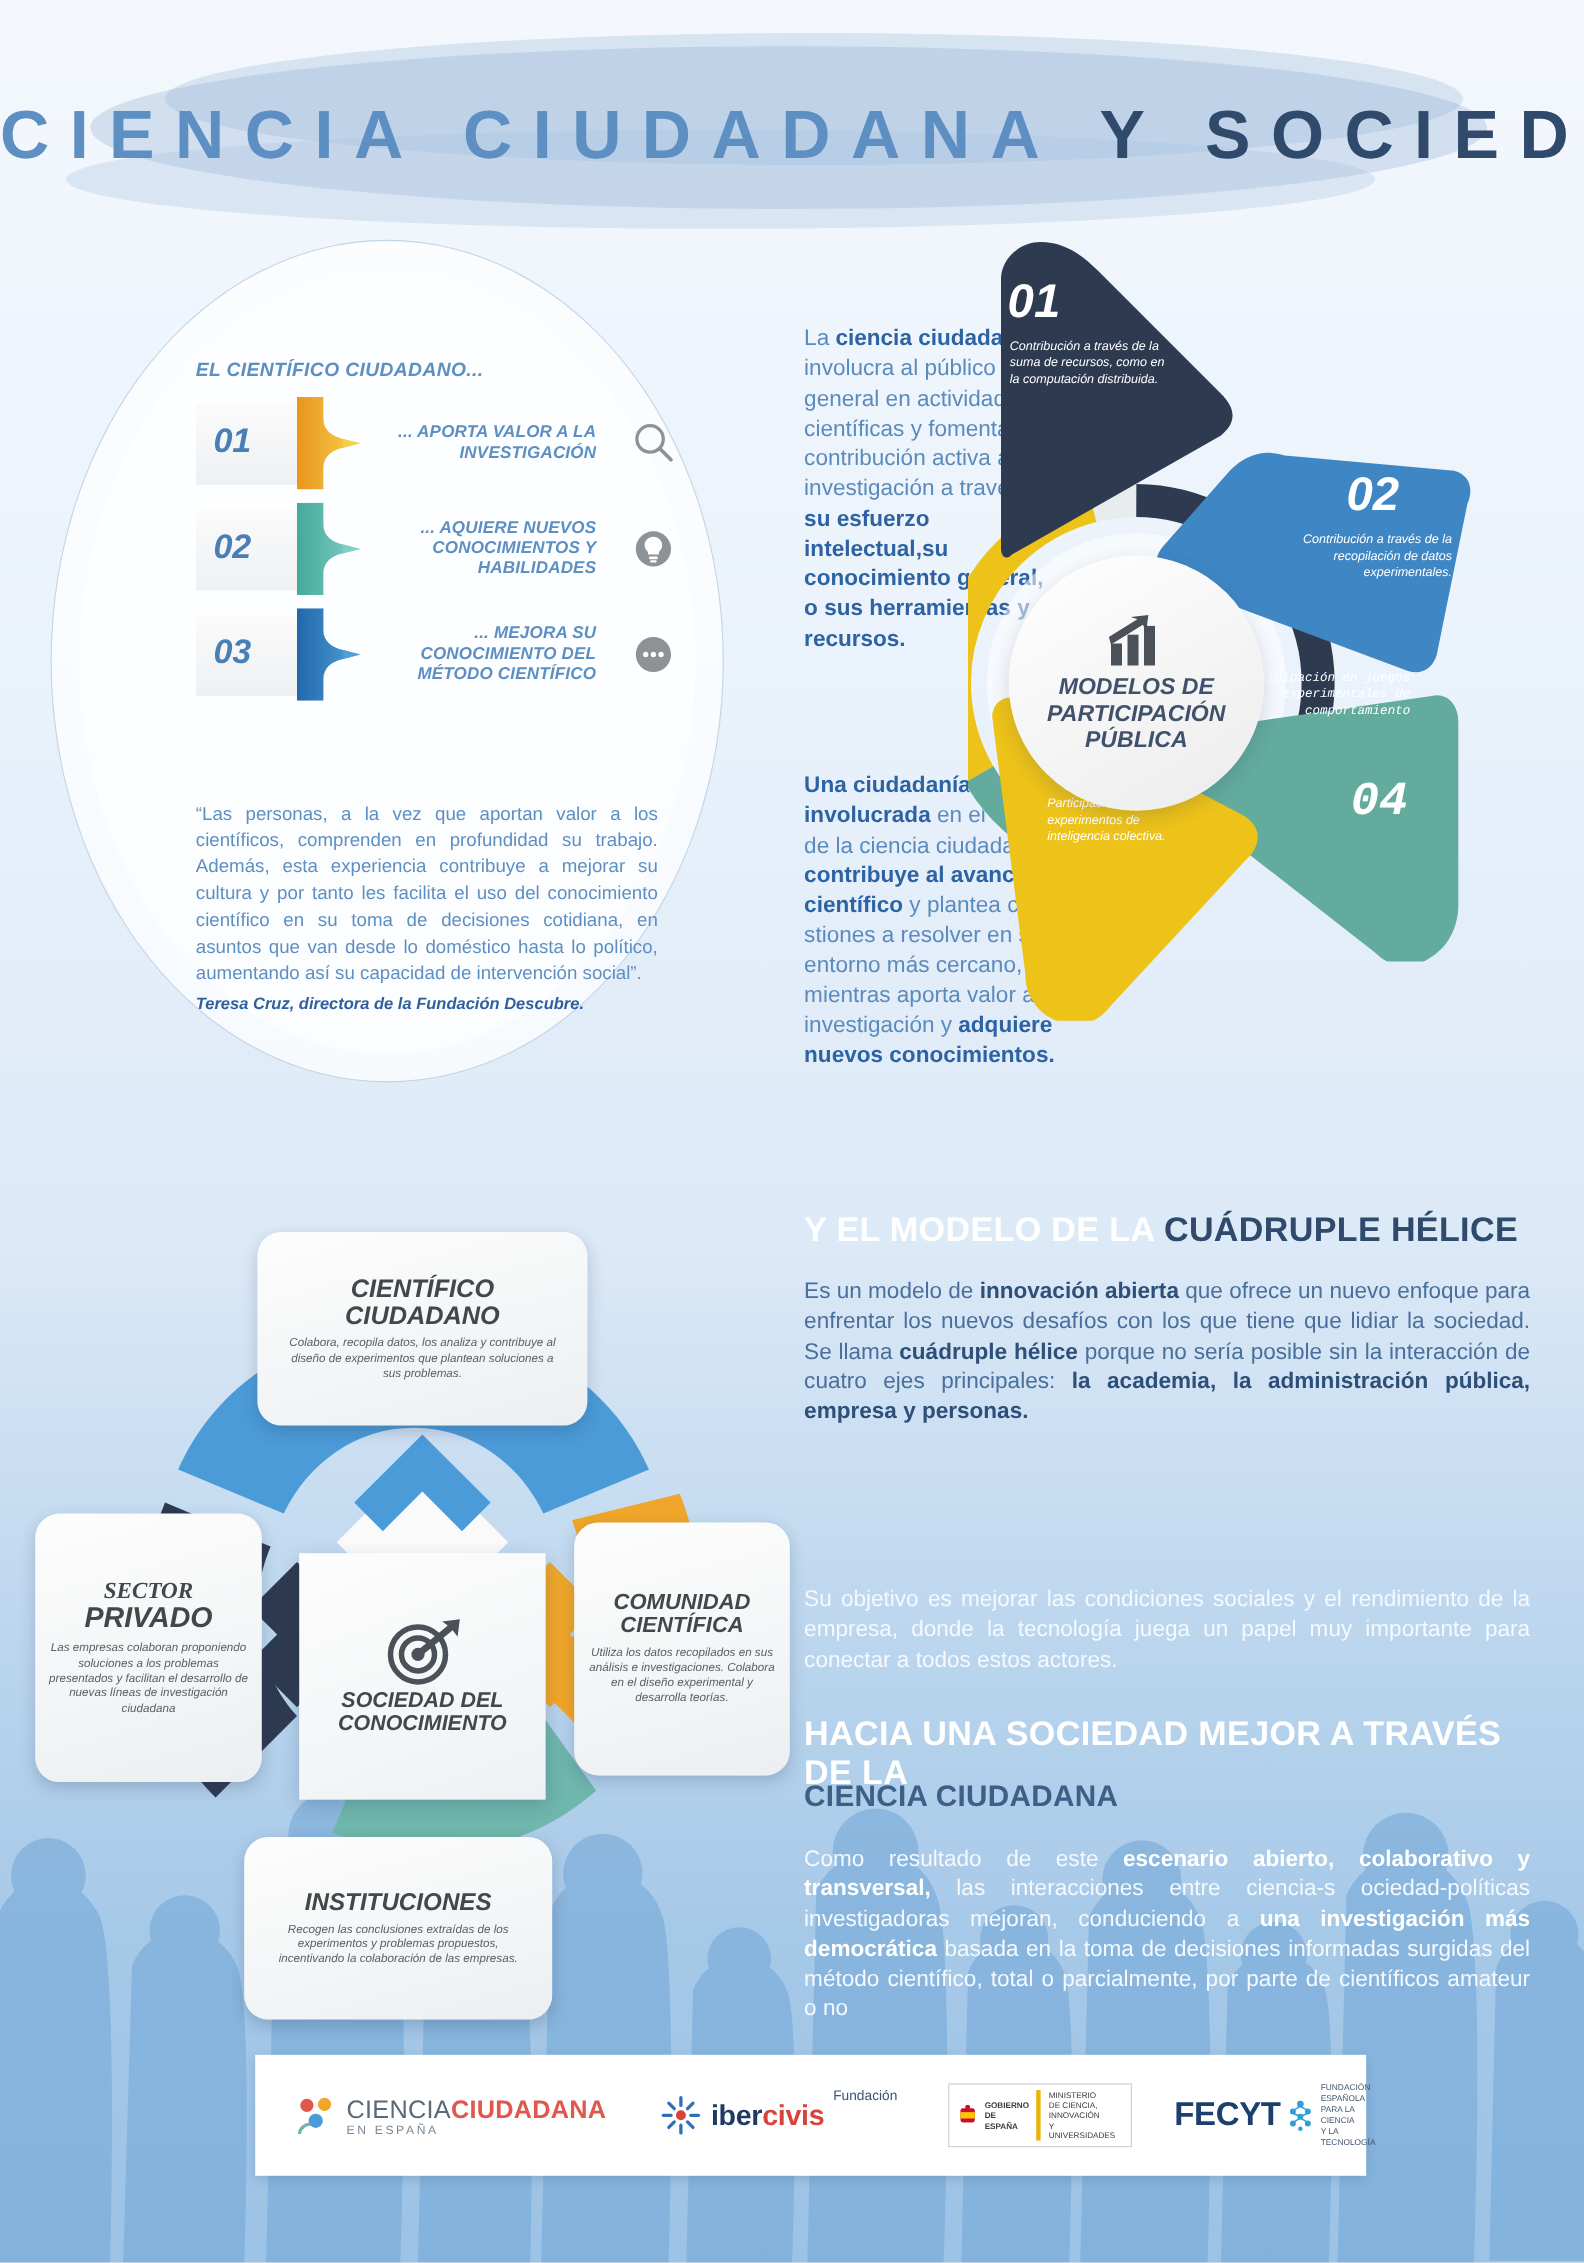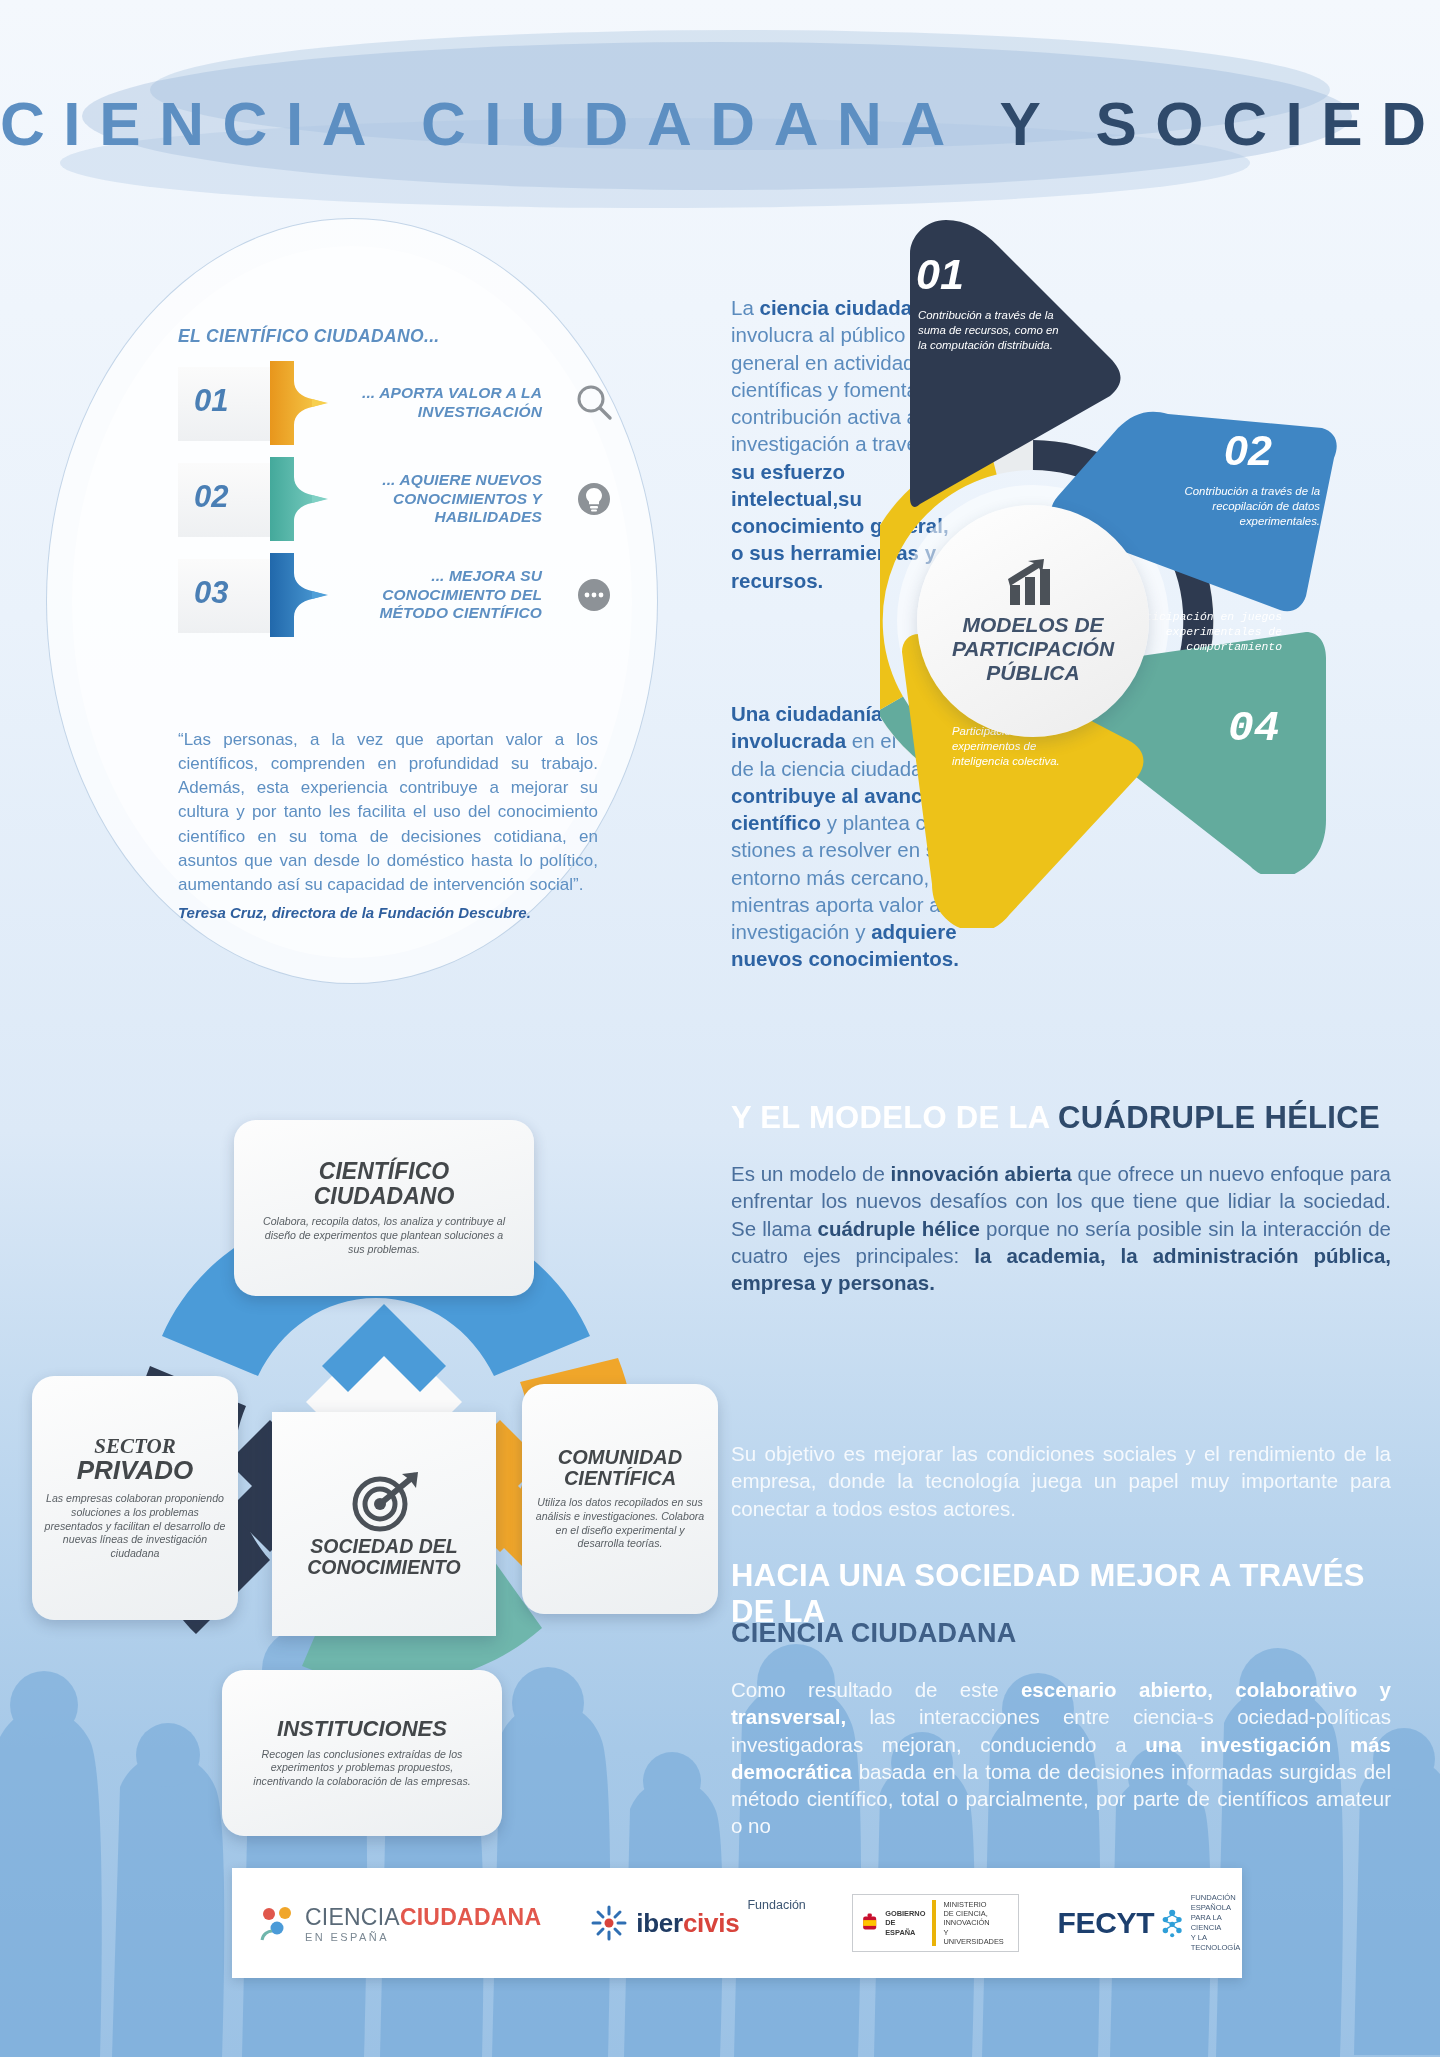--- a/index.html
+++ b/index.html
@@ -389,21 +389,21 @@
     
     <div class="hcard" style="left:10px;top:248px;width:206px;height:244px;">
       <div class="ht" style="font-size:21px;font-family:Liberation Serif, serif;">SECTOR</div>
       <div class="ht" style="font-size:26px;">PRIVADO</div>
       <div class="hd" style="width:182px;">Las empresas colaboran proponiendo soluciones a los problemas presentados y facilitan el desarrollo de nuevas líneas de investigación ciudadana</div>
     </div>
   </div>
 
   <div class="footer">
 
-    <div class="logo" style="padding:0 24px 0 28px;">
+    <div class="logo" style="padding:0 24px 0 38px;">
       <svg width="36" height="38" viewBox="0 0 36 38">
         <circle cx="9" cy="10" r="6" fill="#e0574c"></circle>
         <circle cx="25" cy="9" r="6" fill="#f0a62a"></circle>
         <circle cx="17" cy="24" r="6.5" fill="#4b9bd8"></circle>
         <path d="M2 36c1-6 6-9 10-9" stroke="#6fb6ac" stroke-width="3" fill="none"></path>
       </svg>
       <div style="margin-left:9px;">
         <div><span class="cc-txt1">CIENCIA</span><span class="cc-txt2">CIUDADANA</span></div>
         <div class="cc-sub">EN ESPAÑA</div>
       </div>

